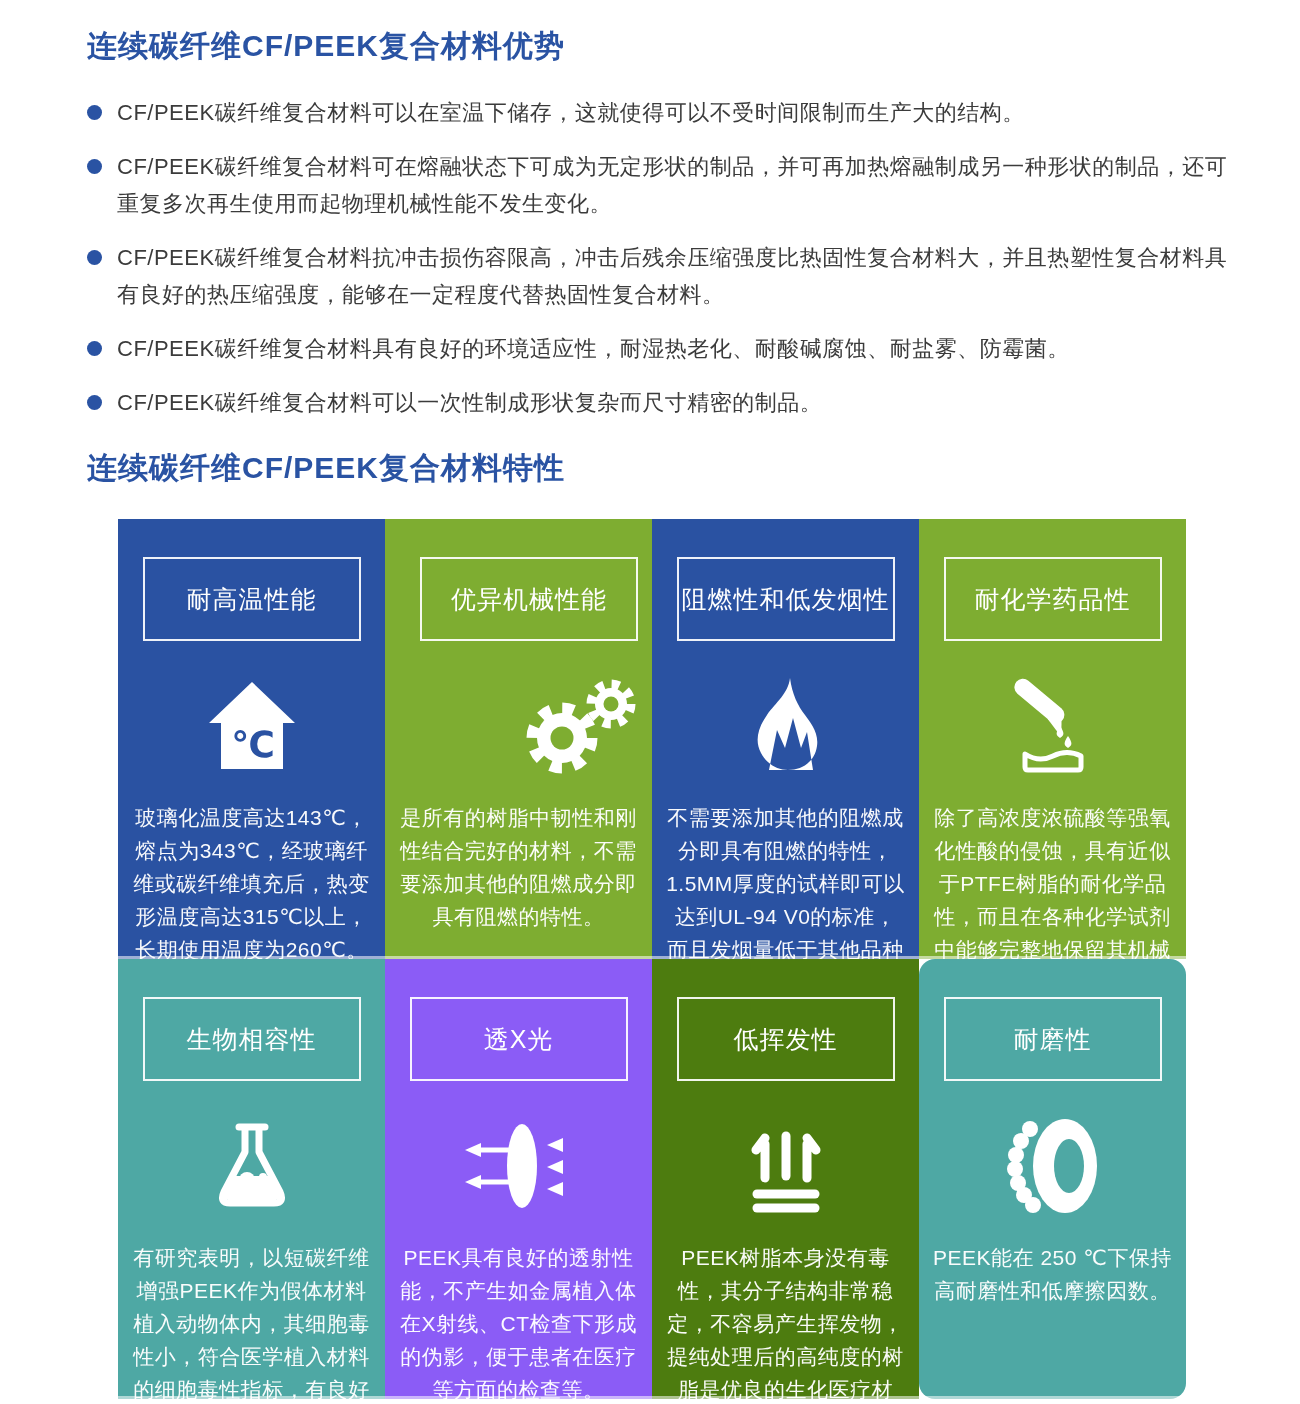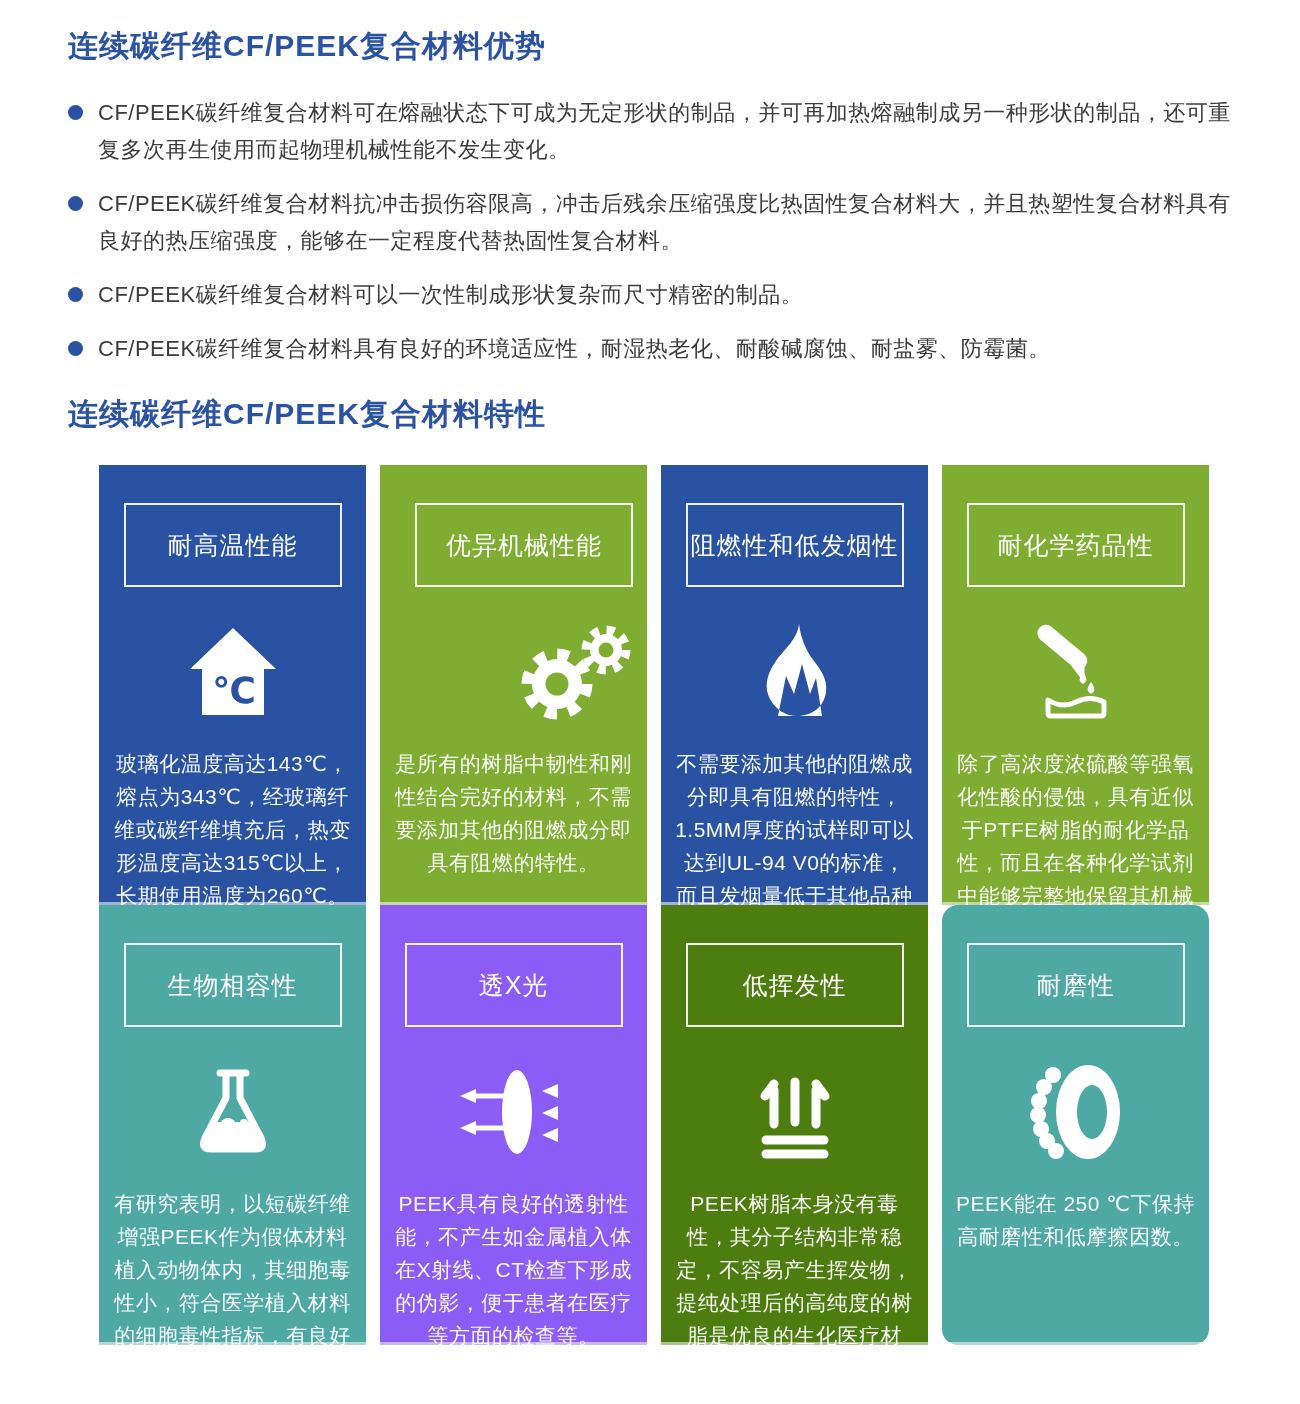--- a/index.html
+++ b/index.html
@@ -2,21 +2,21 @@
 <html><head>
 <meta charset="utf-8">
 <style>
   * { box-sizing: border-box; margin: 0; padding: 0; }
   html,body { background:#ffffff; }
   body {
     width: 1300px; height: 1404px;
     font-family: "Liberation Sans", "DejaVu Sans", sans-serif;
     overflow: hidden;
   }
-  .page { padding: 26px 55px 0 68px; }
+  .page { padding: 26px 55px 0 87px; }
 
   .section-title {
     color: #2a53a3;
     font-size: 30px;
     font-weight: bold;
     letter-spacing: 1px;
   }
 
   .bullets { list-style: none; margin-top: 27px; }
   .bullets li {
@@ -35,21 +35,20 @@
     background: #2a53a3;
   }
 
   .features-title { margin-top: 27px; }
 
   .cards {
     margin: 30px 0 0 31px;
     display: grid;
     grid-template-columns: repeat(4, 267px);
     grid-template-rows: 440px 440px;
-    column-gap: 14px;
   }
   .card {
     position: relative;
     color: #ffffff;
     display: flex;
     flex-direction: column;
     align-items: center;
     padding: 38px 14px 0 14px;
   }
   .card::after {
@@ -84,33 +83,37 @@
 </head>
 <body>
 
 <div class="page">
 
   <h1 class="section-title">连续碳纤维CF/PEEK复合材料优势</h1>
 
   <ul class="bullets">
     <li>
       <span class="dot"></span>
+      <span>CF/PEEK碳纤维复合材料可以在室温下储存，这就使得可以不受时间限制而生产大的结构。</span>
+    </li>
+    <li>
+      <span class="dot"></span>
       <span>CF/PEEK碳纤维复合材料可在熔融状态下可成为无定形状的制品，并可再加热熔融制成另一种形状的制品，还可重复多次再生使用而起物理机械性能不发生变化。</span>
     </li>
     <li>
       <span class="dot"></span>
       <span>CF/PEEK碳纤维复合材料抗冲击损伤容限高，冲击后残余压缩强度比热固性复合材料大，并且热塑性复合材料具有良好的热压缩强度，能够在一定程度代替热固性复合材料。</span>
     </li>
     <li>
       <span class="dot"></span>
+      <span>CF/PEEK碳纤维复合材料具有良好的环境适应性，耐湿热老化、耐酸碱腐蚀、耐盐雾、防霉菌。</span>
+    </li>
+    <li>
+      <span class="dot"></span>
       <span>CF/PEEK碳纤维复合材料可以一次性制成形状复杂而尺寸精密的制品。</span>
-    </li>
-    <li>
-      <span class="dot"></span>
-      <span>CF/PEEK碳纤维复合材料具有良好的环境适应性，耐湿热老化、耐酸碱腐蚀、耐盐雾、防霉菌。</span>
     </li>
   </ul>
 
   <h1 class="section-title features-title">连续碳纤维CF/PEEK复合材料特性</h1>
 
   <div class="cards">
 
     <div class="card" style="background-color: rgb(42, 82, 162); --bg: #2a52a2;">
       <div class="card-title-box">
         <span>耐高温性能</span>

